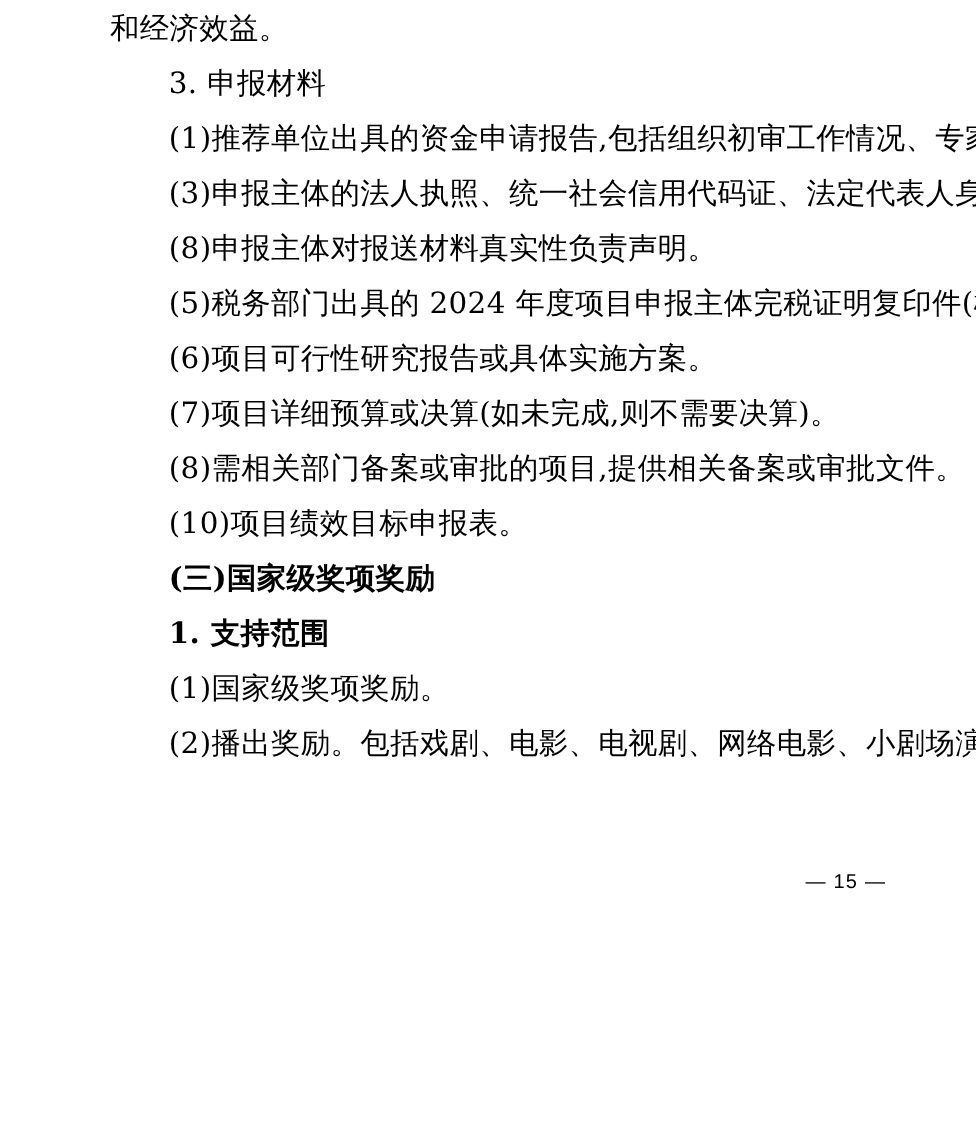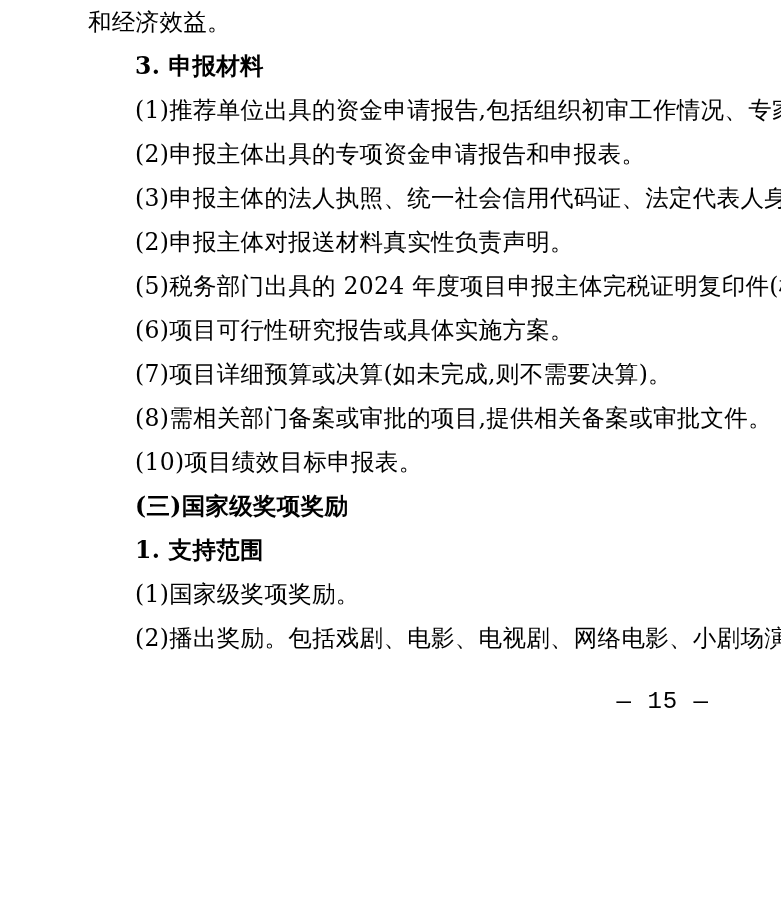--- a/index.html
+++ b/index.html
@@ -25,38 +25,38 @@
   .line {
     font-size: 23.5px;
     line-height: 44px;
     letter-spacing: 0.3px;
     white-space: pre;
   }
   .indent {
     text-indent: 47px;
   }
   .heading {
-    font-weight: 700;
+    font-weight: 400;
     text-indent: 47px;
     font-size: 23.5px;
     line-height: 44px;
   }
   .heading-sub {
     font-weight: 700;
     text-indent: 47px;
     font-size: 23.5px;
     line-height: 44px;
   }
   .footer {
     position: absolute;
     right: 72px;
     bottom: 14px;
-    font-size: 24px;
+    font-size: 16px;
     letter-spacing: 1px;
-    font-family: Liberation Mono, monospace;
+    font-family: Liberation Sans, sans-serif;
   }
   .block {
     margin: 0;
     padding: 0;
   }
   .justified {
     text-align: justify;
     text-justify: inter-ideograph;
   }
 </style>
@@ -64,25 +64,24 @@
 <body>
 
 <div class="page">
 
   <p class="line block">和经济效益。</p>
 
   <p class="line block heading">3. 申报材料</p>
 
   <p class="line block indent justified">(1)推荐单位出具的资金申请报告,包括组织初审工作情况、专家初审意见(含综合评分)、申报项目及实施主体情况、对项目预算及决算的审核情况、初审意见等内容。</p>
 
-  <p class="line block indent justified">(2)申报主体出具的专项资金申请报告和申报表。</p>
 
   <p class="line block indent justified">(3)申报主体的法人执照、统一社会信用代码证、法定代表人身份证复印件(个人申报主体只需身份证复印件)。</p>
 
-  <p class="line block indent justified">(2)申报主体对报送材料真实性负责声明。</p>
+  <p class="line block indent justified">(8)申报主体对报送材料真实性负责声明。</p>
 
   <p class="line block indent justified">(5)税务部门出具的 2024 年度项目申报主体完税证明复印件(机关申报主体除外)。</p>
 
   <p class="line block indent justified">(6)项目可行性研究报告或具体实施方案。</p>
 
   <p class="line block indent justified">(7)项目详细预算或决算(如未完成,则不需要决算)。</p>
 
   <p class="line block indent justified">(8)需相关部门备案或审批的项目,提供相关备案或审批文件。</p>
 
 

